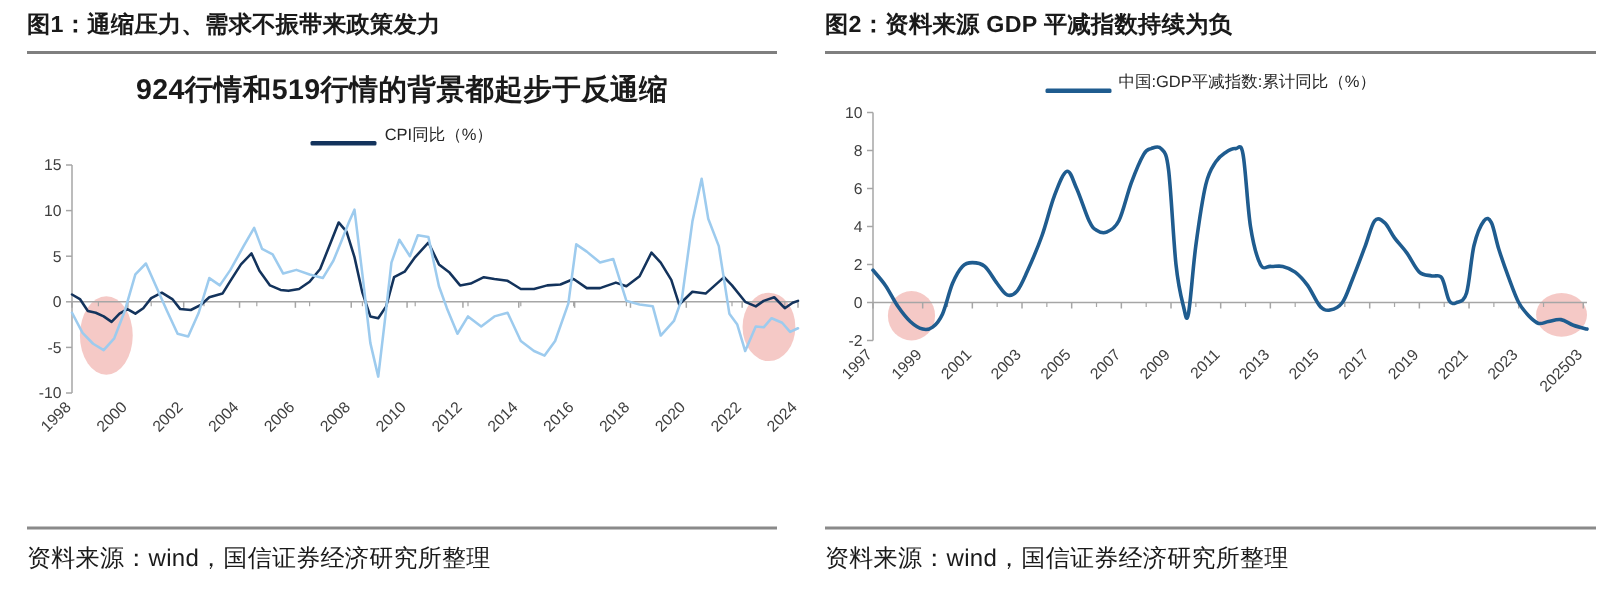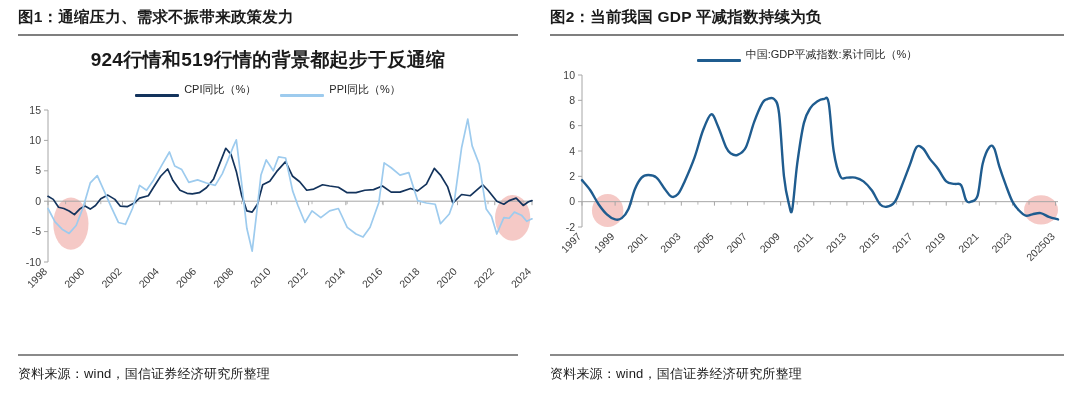--- a/index.html
+++ b/index.html
@@ -13,21 +13,21 @@
   .chart-wrap{position:relative;height:285px;}
   .chart-title{text-align:center;font-size:19px;font-weight:700;color:#1a1a1a;margin-top:11px;letter-spacing:.3px;}
   .legend{display:flex;justify-content:center;align-items:center;gap:24px;margin-top:9px;height:16px;}
   .legend.one{gap:0;}
   .legend-item{display:flex;align-items:flex-end;gap:5px;font-size:11px;color:#262626;white-space:nowrap;}
   .legend-swatch{display:inline-block;width:44px;height:3px;border-radius:1px;}
   .plot{position:relative;margin-top:4px;}
   .plot svg{display:block;}
   .source{position:absolute;bottom:22px;left:0;width:100%;box-sizing:border-box;}
   .source-rule{height:1.6px;background:#8a8a8a;}
-  .source-text{font-size:13px;color:#1a1a1a;margin-top:9px;letter-spacing:.2px;}
+  .source-text{font-size:16px;color:#1a1a1a;margin-top:9px;letter-spacing:.2px;}
   .panel.left .source{padding-left:18px;padding-right:22px;}
   .panel.right .source{padding-left:10px;padding-right:16px;}
   .tick-label{font-size:10.5px;fill:#3f3f3f;font-family:"Liberation Sans","DejaVu Sans",sans-serif;}
   .xtick-label{font-size:10.5px;fill:#3f3f3f;font-family:"Liberation Sans","DejaVu Sans",sans-serif;}
 </style>
 </head>
 <body>
 
 <div class="page">
 
@@ -35,24 +35,20 @@
     <div class="fig-title">图1：通缩压力、需求不振带来政策发力</div>
     <div class="rule"></div>
 
     <div class="chart-wrap">
       <div class="chart-title">924行情和519行情的背景都起步于反通缩</div>
 
       <div class="legend">
         <div class="legend-item">
           <span class="legend-swatch" style="background:#13335c"></span>
           <span>CPI同比（%）</span>
-        </div>
-        <div class="legend-item">
-          <span class="legend-swatch" style="background:#9dcbee"></span>
-          <span>PPI同比（%）</span>
         </div>
       </div>
 
       <div class="plot">
         <svg id="svg1" width="520" height="200" viewBox="0 0 520 200">
             <ellipse cx="52.8799999999992" cy="121.696" rx="17.599999999999998" ry="26.144" fill="#f2b7b3" fill-opacity="0.75"></ellipse>
             <ellipse cx="494.6400000000016" cy="115.92" rx="17.599999999999994" ry="22.799999999999997" fill="#f2b7b3" fill-opacity="0.75"></ellipse>
             <line x1="30" y1="8" x2="30" y2="160" stroke="#a6a6a6" stroke-width="1"></line>
             <line x1="30" y1="8" x2="26" y2="8" stroke="#a6a6a6" stroke-width="1"></line>
             <text x="23" y="11.6" text-anchor="end" class="tick-label">15</text>
@@ -115,21 +111,21 @@
       </div>
     </div>
 
     <div class="source">
       <div class="source-rule"></div>
       <div class="source-text">资料来源：wind，国信证券经济研究所整理</div>
     </div>
   </div>
 
   <div class="panel right">
-    <div class="fig-title">图2：当前我国 GDP 平减指数持续为负</div>
+    <div class="fig-title">图2：资料来源 GDP 平减指数持续为负</div>
     <div class="rule"></div>
 
     <div class="chart-wrap">
       <div class="chart-title"></div>
 
       <div class="legend one">
         <div class="legend-item">
           <span class="legend-swatch" style="background:#1f5c8f"></span>
           <span>中国:GDP平减指数:累计同比（%）</span>
         </div>

